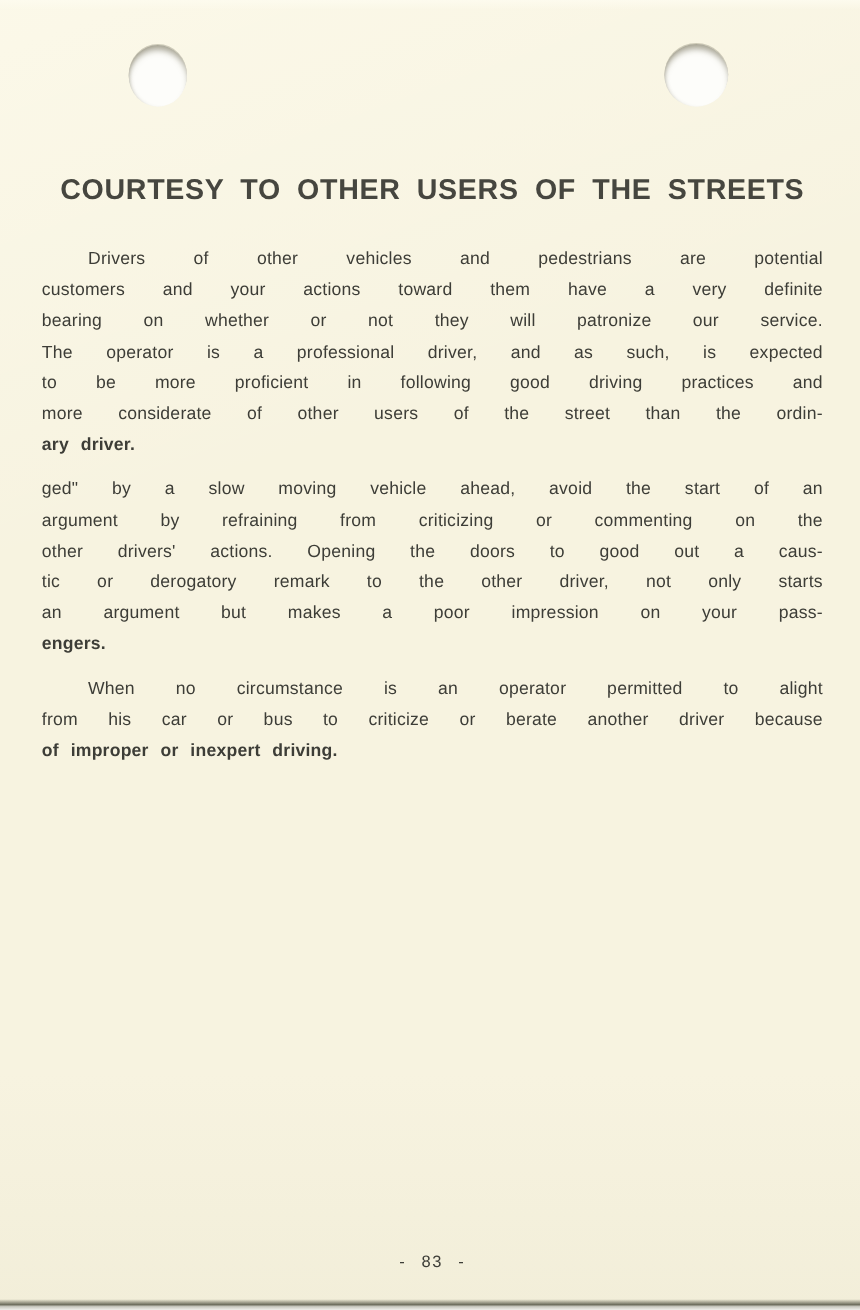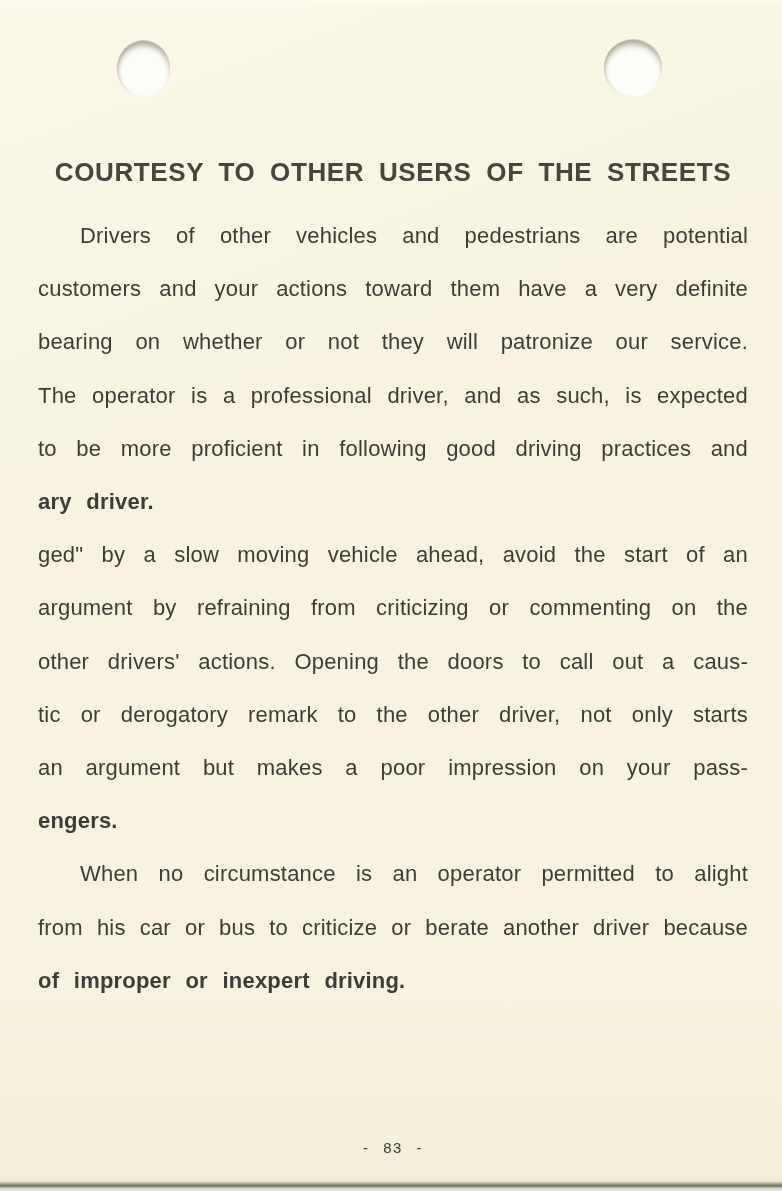--- a/index.html
+++ b/index.html
@@ -54,27 +54,26 @@
     font-size: 26px;
     line-height: 28px;
     font-weight: bold;
     text-align: center;
     letter-spacing: 0.6px;
     word-spacing: 7px;
     color: var(--title-ink);
   }
   .paragraph { margin: 0 0 12px 0; }
   .paragraph .line {
-    font-size: 22px;
+    font-size: 16px;
     line-height: 28.2px;
     letter-spacing: 0.2px;
     text-align: justify;
     text-align-last: justify;
     white-space: normal;
-    margin-top: 25px;
   }
   .paragraph .line.first { text-indent: 42px; }
   .paragraph .line.last {
     text-align-last: left;
     word-spacing: 0.38em;
     font-weight: bold;
   }
   .page-number {
     position: absolute;
     left: 38px;
@@ -108,26 +107,27 @@
 
   <div class="content">
     <h1 class="title">COURTESY TO OTHER USERS OF THE STREETS</h1>
     <div class="body">
         <div class="paragraph">
           <div class="line first">Drivers of other vehicles and pedestrians are potential</div>
           <div class="line">customers and your actions toward them have a very definite</div>
           <div class="line">bearing on whether or not they will patronize our service.</div>
           <div class="line">The operator is a professional driver, and as such, is expected</div>
           <div class="line">to be more proficient in following good driving practices and</div>
+          <div class="line">more considerate of other users of the street than the ordin-</div>
           <div class="line last">ary driver.</div>
         </div>
         <div class="paragraph">
           <div class="line">ged" by a slow moving vehicle ahead, avoid the start of an</div>
           <div class="line">argument by refraining from criticizing or commenting on the</div>
-          <div class="line">other drivers' actions.  Opening the doors to call out a caus-</div>
+          <div class="line">other drivers' actions.  Opening the doors to good out a caus-</div>
           <div class="line">tic or derogatory remark to the other driver, not only starts</div>
           <div class="line">an argument but makes a poor impression on your pass-</div>
           <div class="line last">engers.</div>
         </div>
         <div class="paragraph">
           <div class="line first">When no circumstance is an operator permitted to alight</div>
           <div class="line">from his car or bus to criticize or berate another driver because</div>
           <div class="line last">of improper or inexpert driving.</div>
         </div>
       </div>

